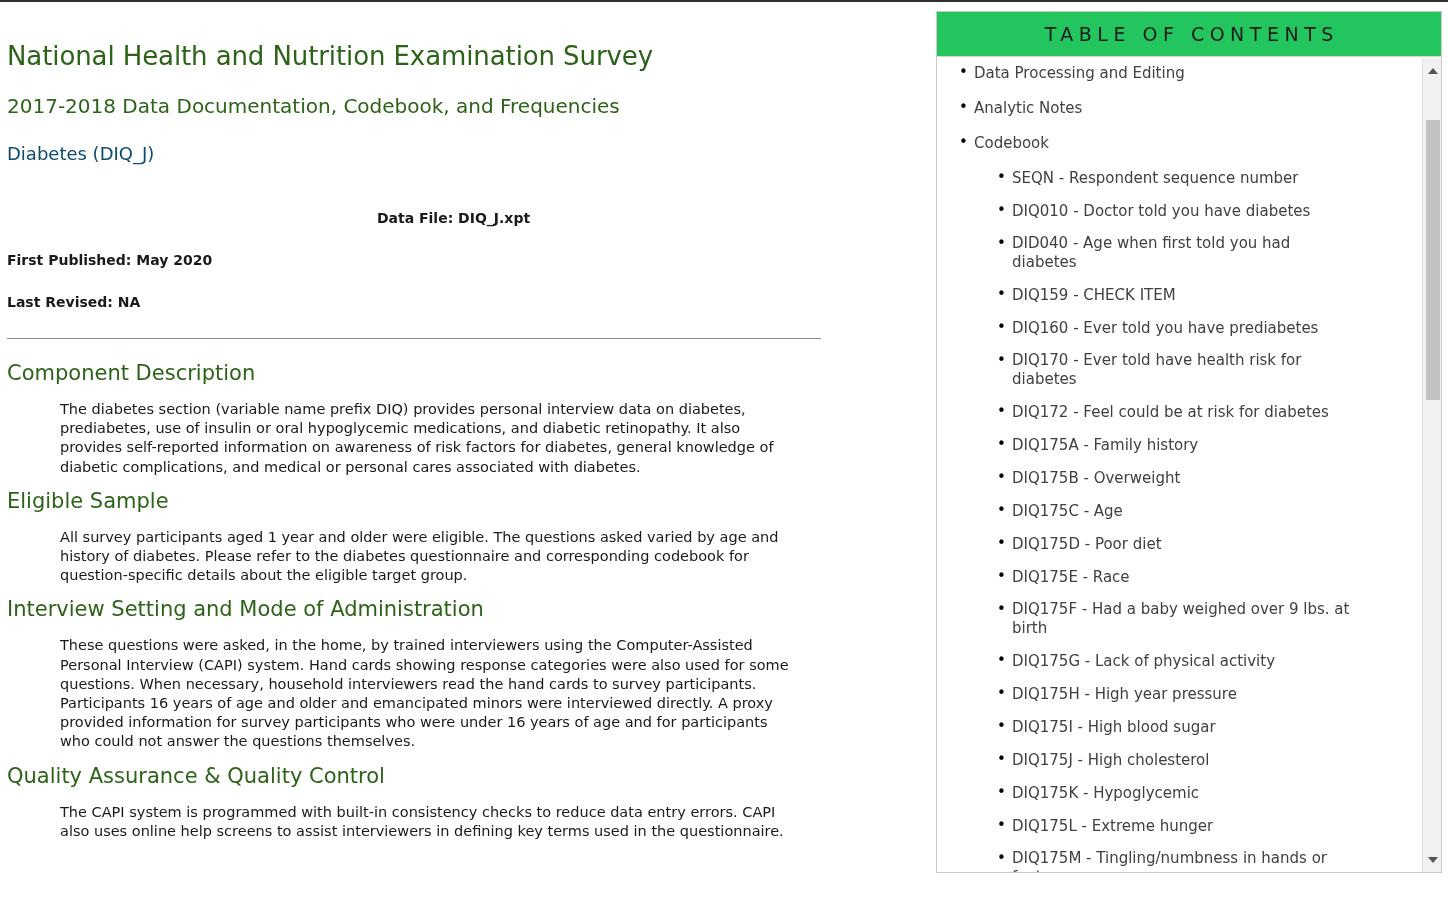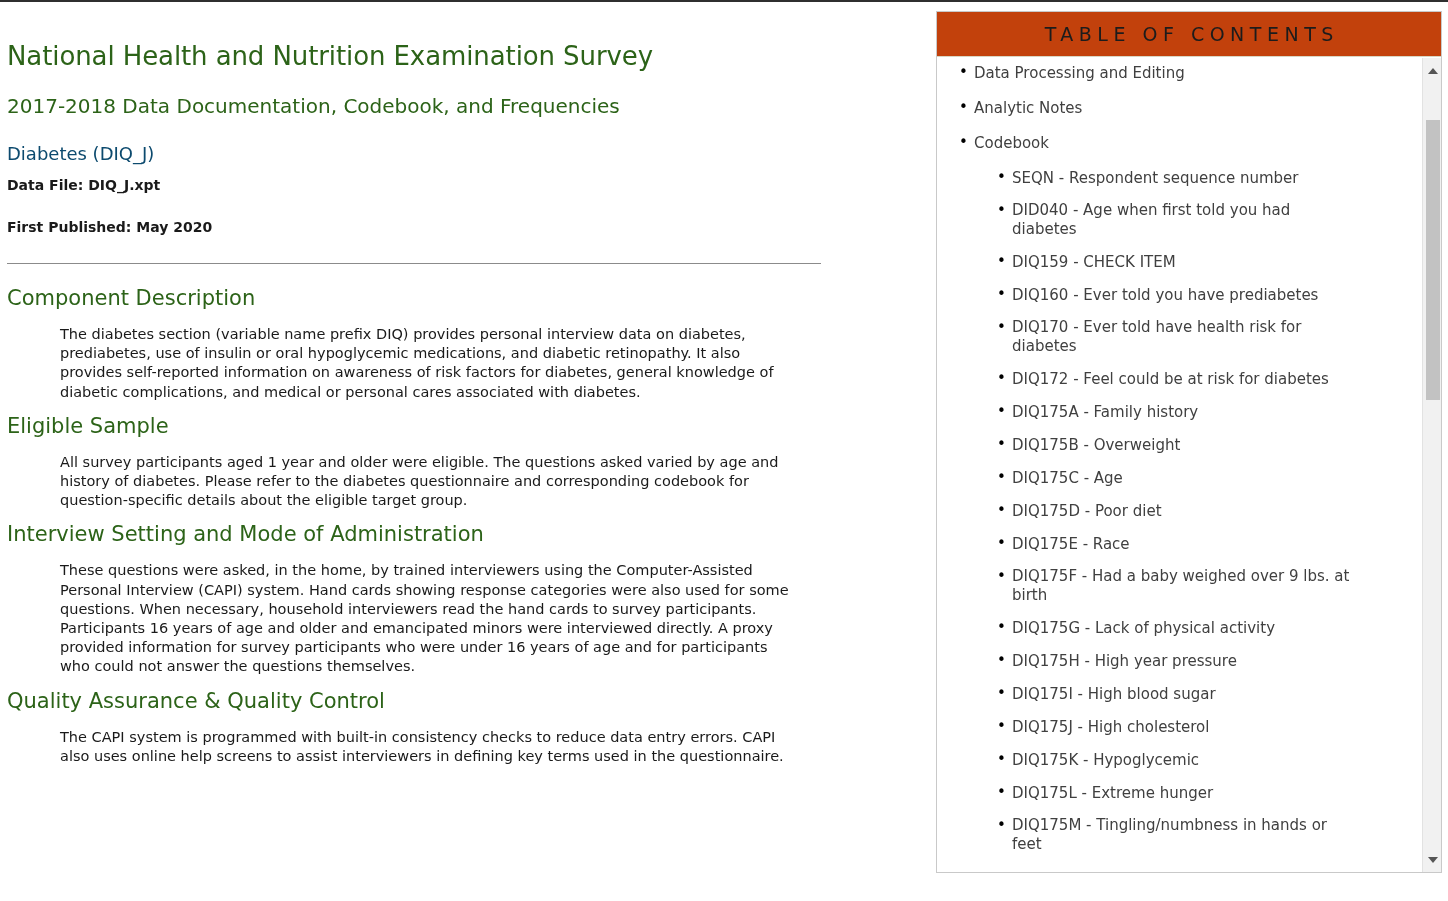--- a/index.html
+++ b/index.html
@@ -55,21 +55,21 @@
     color: #0c4a6e;
     margin: 25px 0 0 0;
   }
   .meta {
     font-size: 14px;
     line-height: 18px;
     font-weight: bold;
     color: #1a1a1a;
     margin: 24px 0 0 0;
   }
-  .meta.first { margin-top: 11px; }
+  .meta.first { margin-top: 44px; text-align: center; }
 
   hr.divider {
     border: none;
     border-top: 1px solid #8b8b8b;
     margin: 27px 0 0 0;
     width: 814px;
   }
 
   .section-title {
     font-size: 21px;
@@ -96,21 +96,21 @@
     top: 11px;
     width: 506px;
     height: 862px;
     border: 1px solid #c9c9c9;
     box-sizing: border-box;
     background: #ffffff;
     overflow: hidden;
   }
   .toc-header {
     height: 45px;
-    background: #c2410c;
+    background: #22c55e;
     border-bottom: 1px solid #d8d7c4;
     box-sizing: border-box;
     display: flex;
     align-items: center;
     justify-content: center;
     color: #1c1c1c;
     font-size: 19px;
     letter-spacing: 5.5px;
     text-indent: 5.5px;
     font-family: "DejaVu Sans", "Liberation Sans", sans-serif;
@@ -214,20 +214,21 @@
 <div class="doc">
 
   <h1 class="h1">National Health and Nutrition Examination Survey</h1>
 
   <h2 class="h2">2017-2018 Data Documentation, Codebook, and Frequencies</h2>
 
   <h3 class="h3">Diabetes (DIQ_J)</h3>
 
   <p class="meta first">Data File: DIQ_J.xpt</p>
   <p class="meta">First Published: May 2020</p>
+  <p class="meta">Last Revised: NA</p>
 
   <hr class="divider">
 
   <h3 class="section-title first">Component Description</h3>
   <p class="body-text">The diabetes section (variable name prefix DIQ) provides personal interview data on diabetes, prediabetes, use of insulin or oral hypoglycemic medications, and diabetic retinopathy. It also provides self-reported information on awareness of risk factors for diabetes, general knowledge of diabetic complications, and medical or personal cares associated with diabetes.</p>
 
   <h3 class="section-title">Eligible Sample</h3>
   <p class="body-text">All survey participants aged 1 year and older were eligible. The questions asked varied by age and history of diabetes. Please refer to the diabetes questionnaire and corresponding codebook for question-specific details about the eligible target group.</p>
 
   <h3 class="section-title">Interview Setting and Mode of Administration</h3>
@@ -257,20 +258,23 @@
 
         <li class="toc-item parent has-children">
           <a href="#">Codebook</a>
         </li>
 
         <li style="list-style:none;margin:0;padding:0;">
           <ul class="toc-sublist">
 
             <li class="toc-item">
               <a href="#">SEQN - Respondent sequence number</a>
+            </li>
+            <li class="toc-item">
+              <a href="#">DIQ010 - Doctor told you have diabetes</a>
             </li>
             <li class="toc-item">
               <a href="#">DID040 - Age when first told you had diabetes</a>
             </li>
             <li class="toc-item">
               <a href="#">DIQ159 - CHECK ITEM</a>
             </li>
             <li class="toc-item">
               <a href="#">DIQ160 - Ever told you have prediabetes</a>
             </li>

